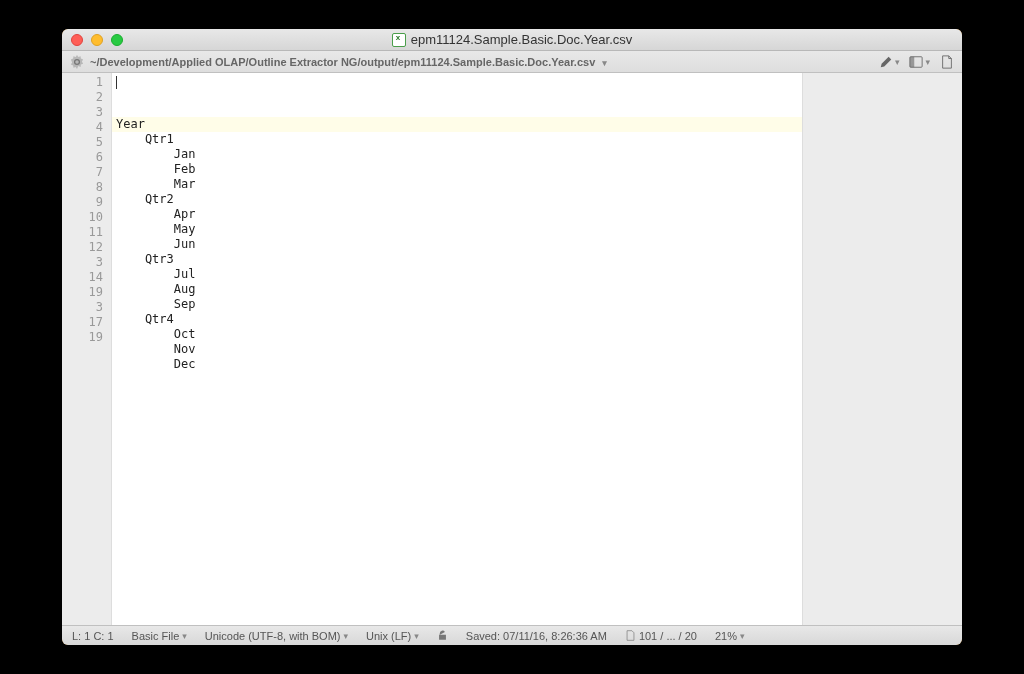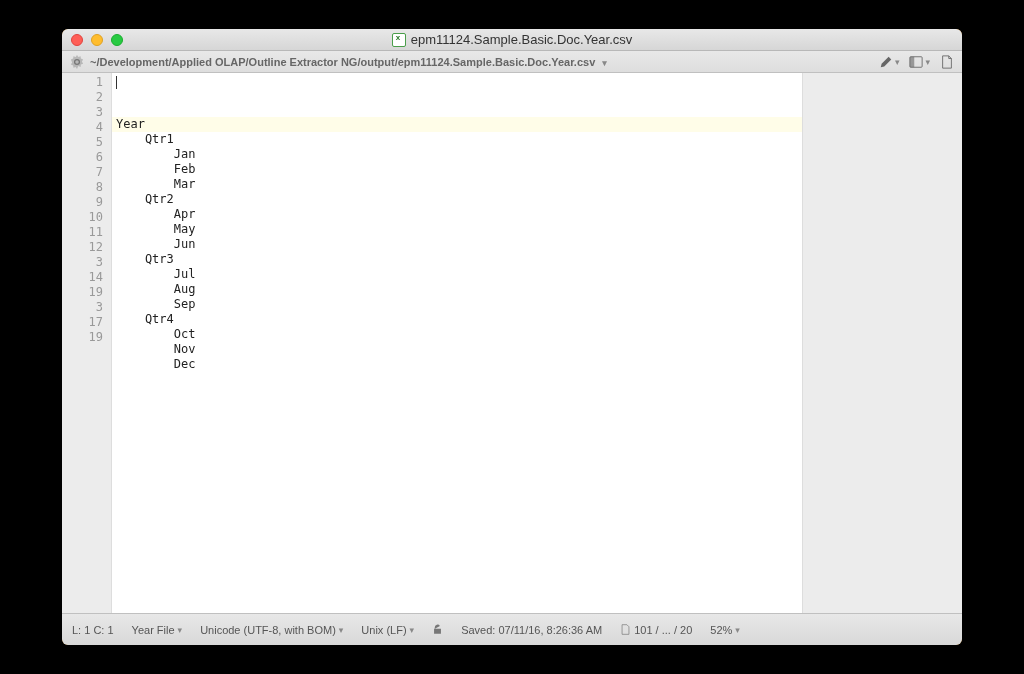--- a/index.html
+++ b/index.html
@@ -135,21 +135,21 @@
     }
     .text-line.current {
       background: #fffde8;
     }
     .right-margin {
       width: 160px;
       background: #ececec;
       border-left: 1px solid #ddd;
     }
     .statusbar {
-      height: 32px;
+      height: 20px;
       background: linear-gradient(#e8e8e8, #d8d8d8);
       border-top: 1px solid #c0c0c0;
       display: flex;
       align-items: center;
       font-size: 11px;
       color: #555;
       padding: 0 10px;
       gap: 18px;
     }
     .status-item {
@@ -242,21 +242,21 @@
       </div>
     <div class="text-content" id="text-content">
       <div class="cursor-caret"></div>
     <div class="text-line current">Year</div><div class="text-line">    Qtr1</div><div class="text-line">        Jan</div><div class="text-line">        Feb</div><div class="text-line">        Mar</div><div class="text-line">    Qtr2</div><div class="text-line">        Apr</div><div class="text-line">        May</div><div class="text-line">        Jun</div><div class="text-line">    Qtr3</div><div class="text-line">        Jul</div><div class="text-line">        Aug</div><div class="text-line">        Sep</div><div class="text-line">    Qtr4</div><div class="text-line">        Oct</div><div class="text-line">        Nov</div><div class="text-line">        Dec</div><div class="text-line"></div></div>
     <div class="right-margin"></div>
   </div>
 
   <div class="statusbar">
     <span class="status-item">L: 1 C: 1</span>
     <span class="status-item">
-      <span>Year File</span>
+      <span>Basic File</span>
       <span class="status-dropdown">▾</span>
     </span>
     <span class="status-item">
       <span>Unicode (UTF-8, with BOM)</span>
       <span class="status-dropdown">▾</span>
     </span>
     <span class="status-item">
       <span>Unix (LF)</span>
       <span class="status-dropdown">▾</span>
     </span>
@@ -266,17 +266,17 @@
         </svg>
     </span>
     <span class="status-item">Saved: 07/11/16, 8:26:36 AM</span>
     <span class="status-item">
       <svg class="doc-icon" viewBox="0 0 16 16" fill="none" stroke="currentColor">
           <path d="M3 1h7l3 3v11H3z"></path>
         </svg>
       <span>101 / ... / 20</span>
     </span>
     <span class="status-item">
-      <span>52%</span>
+      <span>21%</span>
       <span class="status-dropdown">▾</span>
     </span>
   </div>
 </div>
 
 </body></html>

